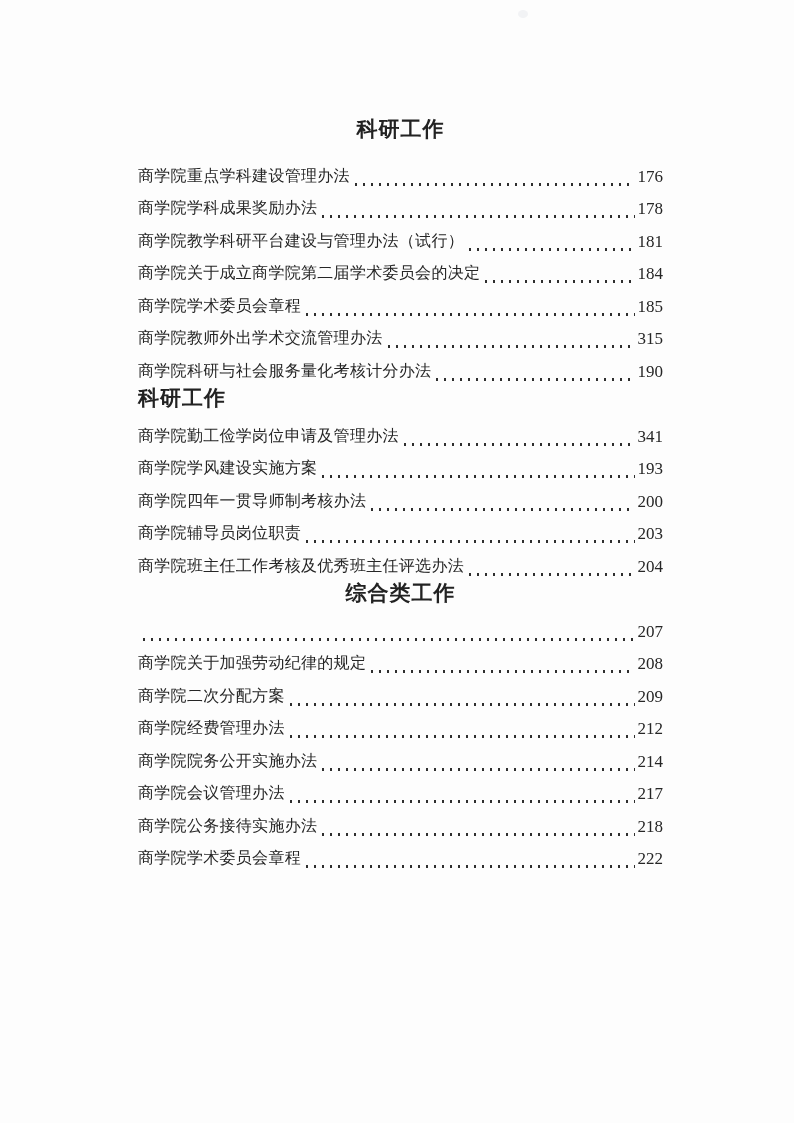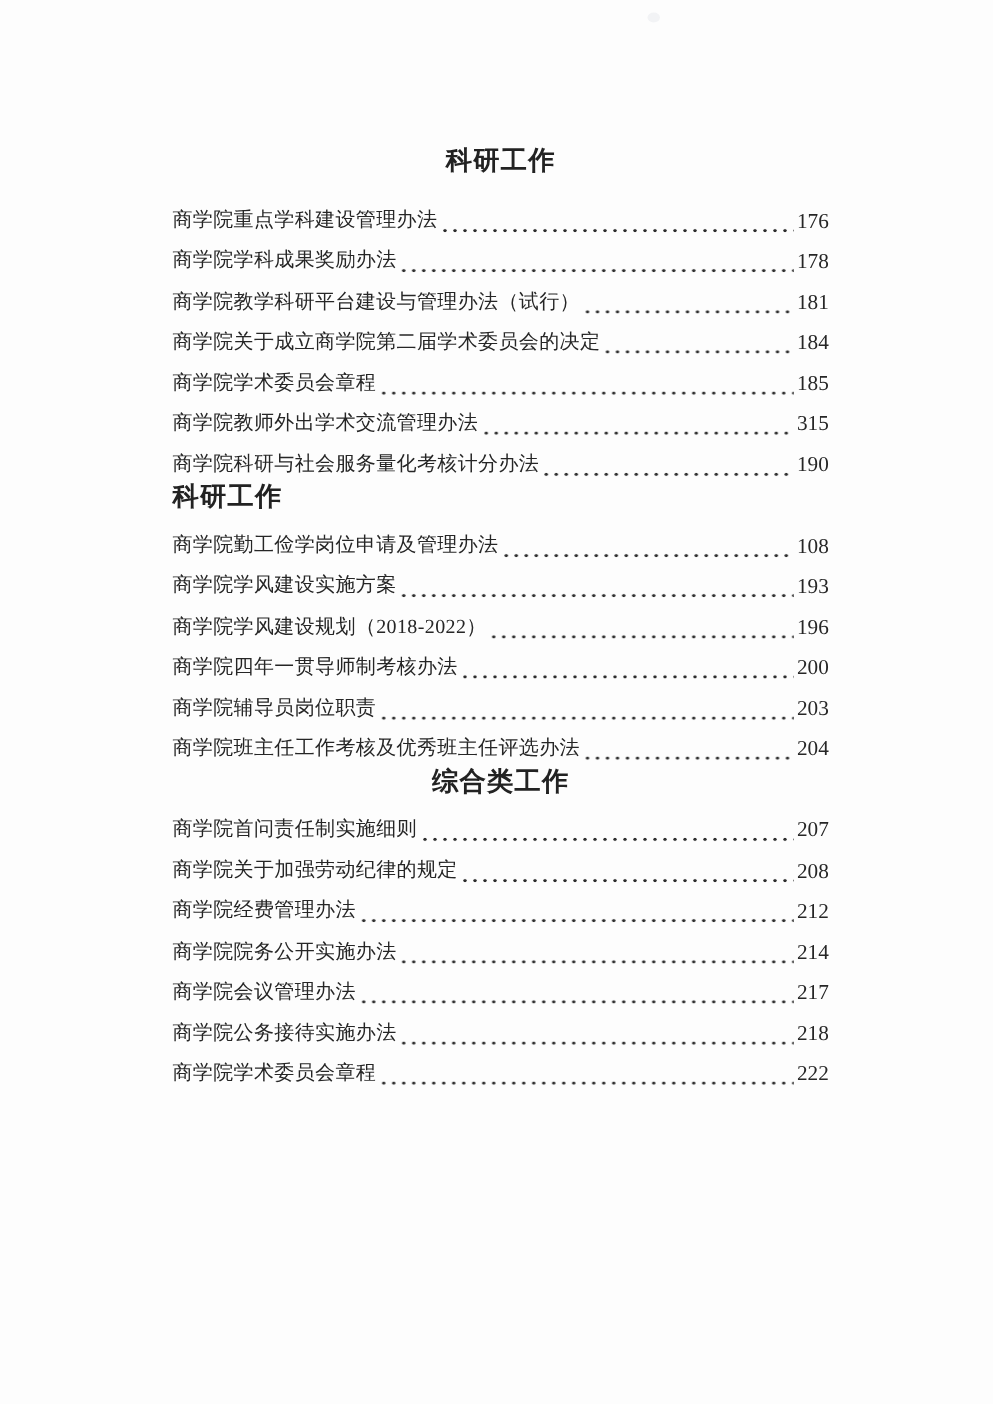--- a/index.html
+++ b/index.html
@@ -137,34 +137,29 @@
     <span class="toc-page">190</span>
   </div>
 
   <div class="sec-heading-row">
     <h2 class="sec-heading align-left">科研工作</h2>
   </div>
 
   <div class="toc-row">
     <span class="toc-title">商学院勤工俭学岗位申请及管理办法</span>
     <span class="dot-leader"></span>
-    <span class="toc-page">108</span>
+    <span class="toc-page">341</span>
   </div>
 
   <div class="toc-row">
     <span class="toc-title">商学院学风建设实施方案</span>
     <span class="dot-leader"></span>
     <span class="toc-page">193</span>
   </div>
 
-  <div class="toc-row">
-    <span class="toc-title">商学院学风建设规划（2018-2022）</span>
-    <span class="dot-leader"></span>
-    <span class="toc-page">196</span>
-  </div>
 
   <div class="toc-row">
     <span class="toc-title">商学院四年一贯导师制考核办法</span>
     <span class="dot-leader"></span>
     <span class="toc-page">200</span>
   </div>
 
   <div class="toc-row">
     <span class="toc-title">商学院辅导员岗位职责</span>
     <span class="dot-leader"></span>
@@ -175,31 +170,35 @@
     <span class="toc-title">商学院班主任工作考核及优秀班主任评选办法</span>
     <span class="dot-leader"></span>
     <span class="toc-page">204</span>
   </div>
 
   <div class="sec-heading-row">
     <h2 class="sec-heading align-center">综合类工作</h2>
   </div>
 
   <div class="toc-row">
-    <span class="toc-title">商学院首问责任制实施细则</span>
     <span class="dot-leader"></span>
     <span class="toc-page">207</span>
   </div>
 
   <div class="toc-row">
     <span class="toc-title">商学院关于加强劳动纪律的规定</span>
     <span class="dot-leader"></span>
     <span class="toc-page">208</span>
   </div>
 
+  <div class="toc-row">
+    <span class="toc-title">商学院二次分配方案</span>
+    <span class="dot-leader"></span>
+    <span class="toc-page">209</span>
+  </div>
 
   <div class="toc-row">
     <span class="toc-title">商学院经费管理办法</span>
     <span class="dot-leader"></span>
     <span class="toc-page">212</span>
   </div>
 
   <div class="toc-row">
     <span class="toc-title">商学院院务公开实施办法</span>
     <span class="dot-leader"></span>

